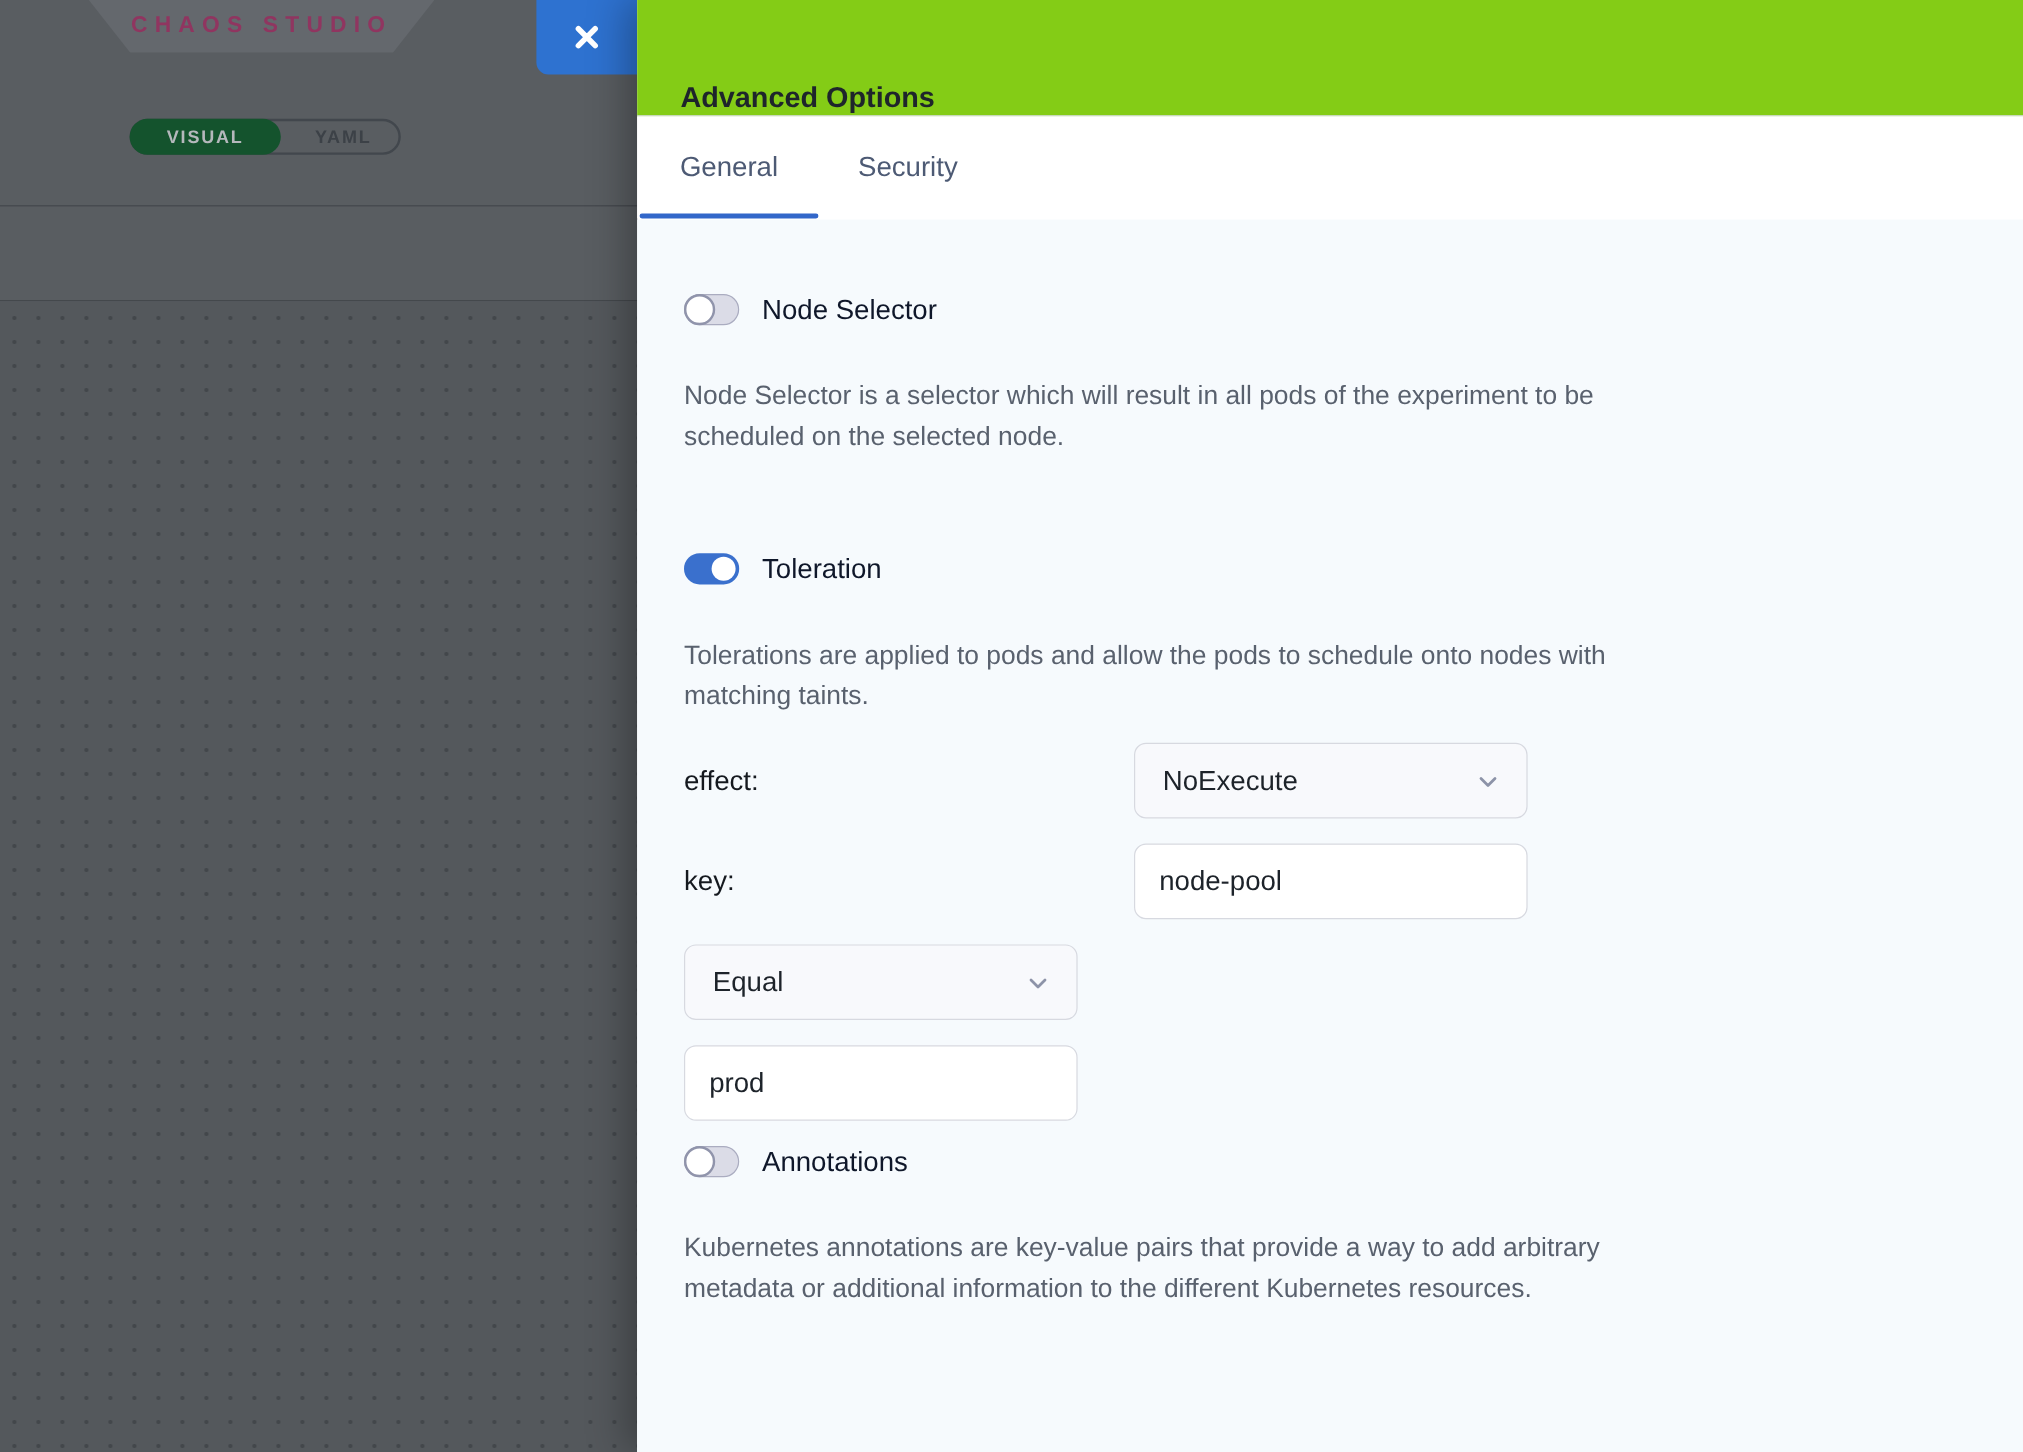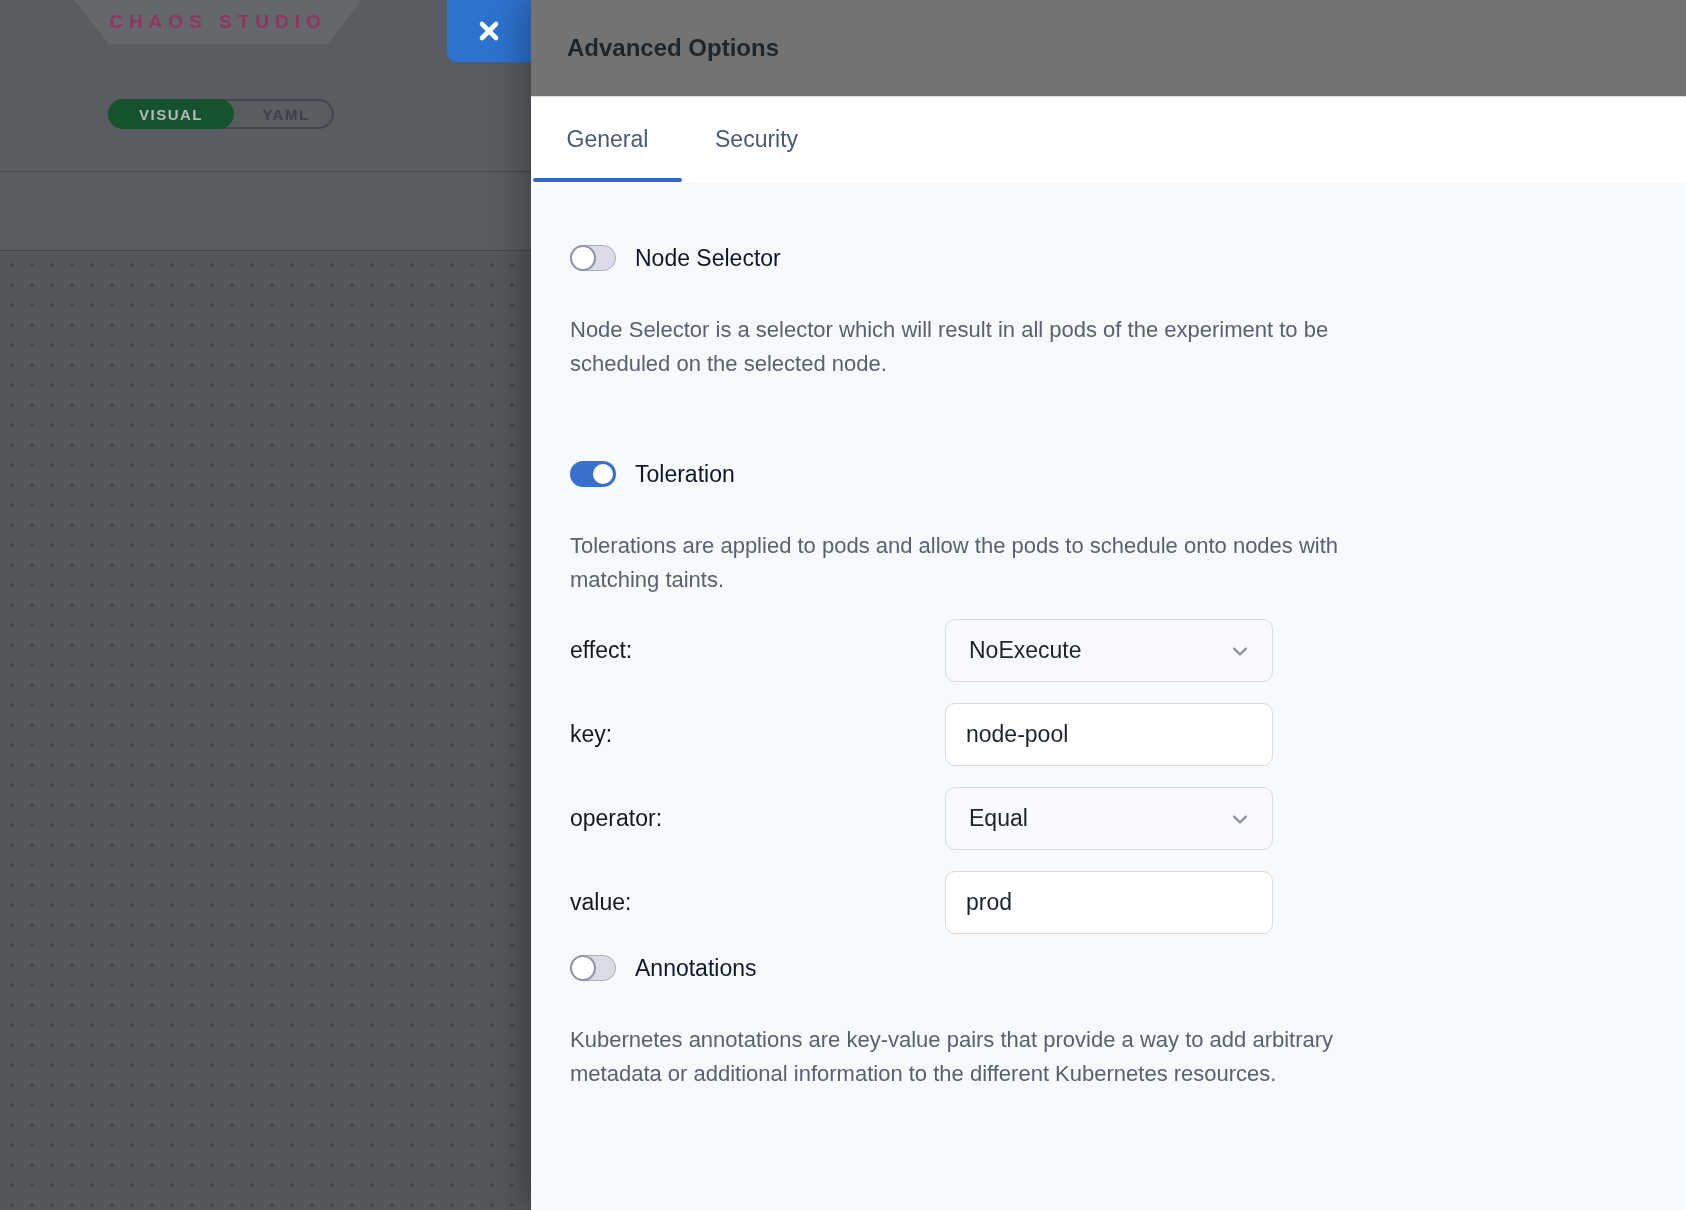--- a/index.html
+++ b/index.html
@@ -30,22 +30,22 @@
                 background-size:20px 20px; background-position:2px 4px; }
 
   
   .close-btn { position:absolute; left:447px; top:0; width:84px; height:62px;
                background:#2e72d0; border:none; border-radius:0 0 0 10px;
                display:flex; align-items:center; justify-content:center; cursor:pointer; }
 
   
   .drawer { position:absolute; left:531px; top:0; width:1155px; height:1210px;
             background:#ffffff; box-shadow:-10px 0 30px rgba(0,0,0,.28); }
-  .drawer-header { height:97px; display:flex; align-items:center; padding-left:36px;
-                   border-bottom:1.5px solid #d9dbe4; background:#737373; }
+  .drawer-header { height:97px; display:flex; align-items:flex-end; padding-left:36px;
+                   border-bottom:1.5px solid #d9dbe4; background:#84cc16; }
   .drawer-title { font-size:24px; font-weight:700; color:#1e252b; }
   .tabs { height:85px; display:flex; background:#fff; }
   .tab { position:relative; display:flex; align-items:center; justify-content:center;
          font-size:23px; color:#4d5a74; cursor:pointer; }
   .tab.general { margin-left:2px; width:149px; }
   .tab.security { margin-left:31px; padding:0 2px; }
   .tab.active::after { content:""; position:absolute; left:0; right:0; bottom:0;
                        height:4px; border-radius:3px; background:#3267c9; }
 
   .content { position:absolute; left:0; top:183px; width:1155px; bottom:0;
@@ -154,33 +154,31 @@
             </span>
           </div>
         </div>
 
         <div class="field-row">
           <span class="field-label">key:</span>
           <input class="control text-input" type="text" value="node-pool" style="">
         </div>
 
         <div class="field-row">
-          <span class="field-label">operator:</span>
           <div class="control select">
             <span class="sel-value">Equal</span>
             <span class="chev" style="display:flex;">
               <svg width="28" height="28" viewBox="0 0 24 24">
                   <path d="M7 10 l5 5 5-5" stroke="#8d93a8" stroke-width="2" fill="none" stroke-linecap="round" stroke-linejoin="round"></path>
                 </svg>
             </span>
           </div>
         </div>
 
         <div class="field-row">
-          <span class="field-label">value:</span>
           <input class="control text-input" type="text" value="prod" style="">
         </div>
 
       </div>
 
       <div class="toggle-row row-annotations">
         <span class="switch off">
             <span class="knob"></span>
           </span>
         <span class="toggle-label">Annotations</span>

